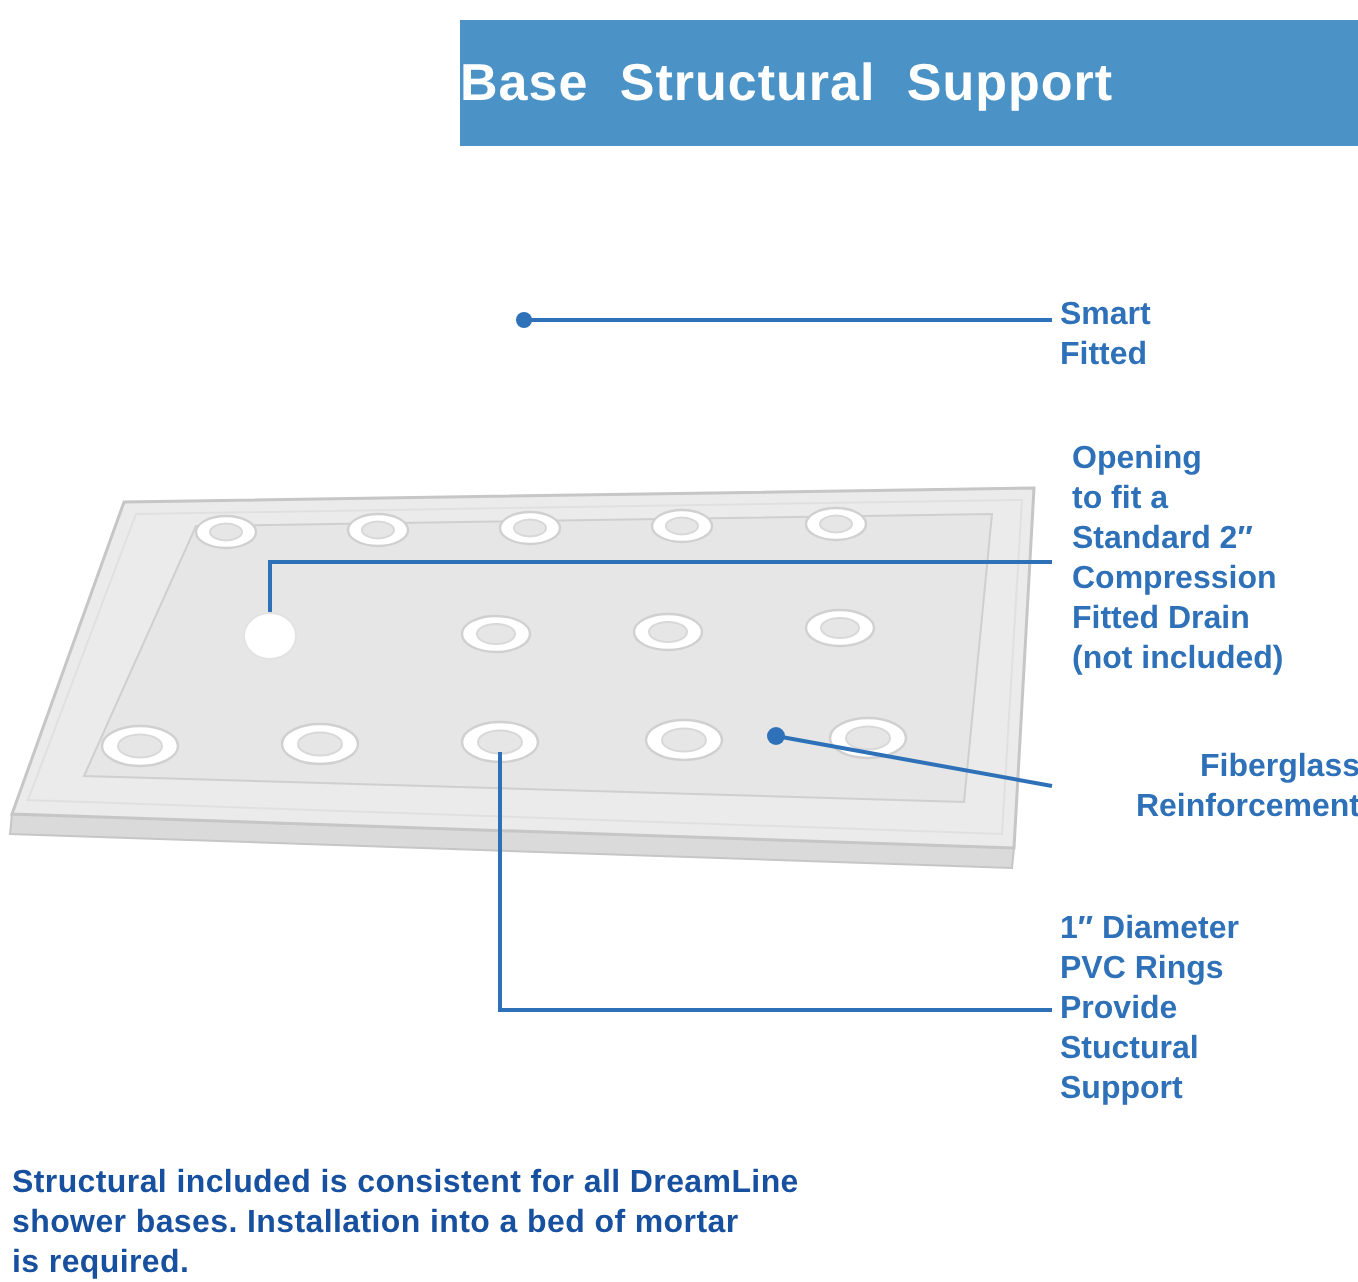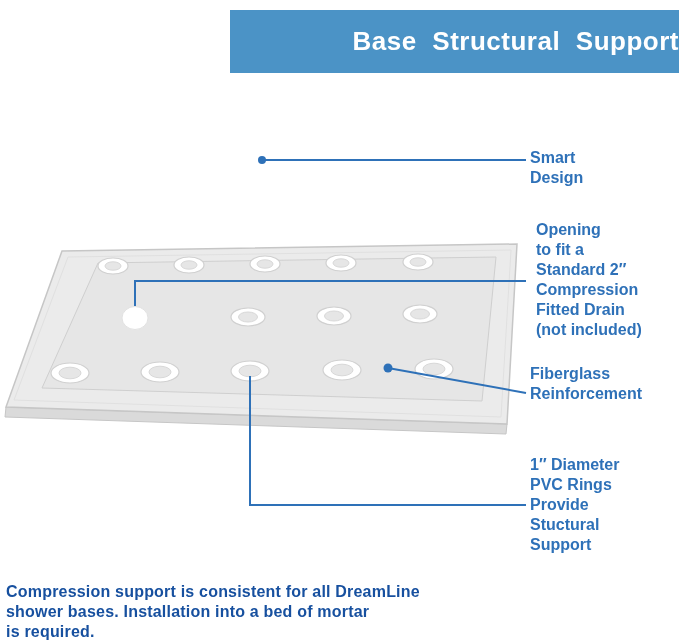--- a/index.html
+++ b/index.html
@@ -4,21 +4,21 @@
 <style>
   html,body{margin:0;padding:0;background:#fff;}
   .canvas{
     position:relative;width:679px;height:641px;overflow:hidden;
     background:var(--background,#ffffff);
     font-family:"Liberation Sans",sans-serif;
   }
   .header-bar{
     position:absolute;left:230px;top:10px;width:449px;height:63px;
     background:var(--header_bg,#4b93c6);
-    display:flex;align-items:center;justify-content:flex-end;
+    display:flex;align-items:center;justify-content:flex-start;
   }
   .header-title{
     color:var(--header_text,#fff);
     font-size:26px;font-weight:bold;letter-spacing:.5px;word-spacing:8px;
     white-space:nowrap;
   }
   svg.scene{position:absolute;left:0;top:0;}
   .tray-wall{fill:#dadada;stroke:#c6c6c6;stroke-width:1;}
   .tray-top{fill:var(--tray_surface,#ebebeb);stroke:var(--tray_edge,#c6c6c6);stroke-width:1.5;}
   .rim-line{fill:none;stroke:#e0e0e0;stroke-width:1;}
@@ -28,21 +28,21 @@
   .drain{fill:#ffffff;stroke:#e2e2e2;stroke-width:1;}
   .cline{stroke:var(--accent,#2e71b8);stroke-width:2;fill:none;}
   .dot{fill:var(--accent,#2e71b8);}
   .callout{
     position:absolute;color:var(--accent,#2e71b8);
     font-size:16px;font-weight:bold;line-height:20px;
     white-space:pre-line;width:150px;
   }
   #callout-smart{left:530px;top:148px;}
   #callout-opening{left:536px;top:220px;}
-  #callout-fiberglass{left:530px;top:364px;}
+  #callout-fiberglass{left:530px;top:374px;text-align:right;}
   #callout-pvc{left:530px;top:455px;}
   .footer-note{
     position:absolute;left:6px;top:582px;width:480px;
     color:var(--footer_text,#17509f);
     font-size:16px;font-weight:bold;line-height:20px;
     white-space:pre-line;letter-spacing:.2px;
   }
 </style>
 </head>
 <body>
@@ -128,35 +128,35 @@
       <polyline class="cline" points="135,306 135,281 526,281"></polyline>
 
       <circle class="dot" cx="388" cy="368" r="4.5"></circle>
       <line class="cline" x1="388" y1="368" x2="526" y2="393"></line>
 
       <polyline class="cline" points="250,376 250,505 526,505"></polyline>
     </g>
   </svg>
 
   <div class="callout" id="callout-smart">Smart
-Design</div>
+Fitted</div>
 
   <div class="callout" id="callout-opening">Opening
 to fit a
 Standard 2″
 Compression
 Fitted Drain
 (not included)</div>
 
   <div class="callout" id="callout-fiberglass">Fiberglass
 Reinforcement</div>
 
   <div class="callout" id="callout-pvc">1″ Diameter
 PVC Rings
 Provide
 Stuctural
 Support</div>
 
-  <div class="footer-note">Compression support is consistent for all DreamLine
+  <div class="footer-note">Structural included is consistent for all DreamLine
 shower bases. Installation into a bed of mortar
 is required.</div>
 
 </div>
 
 </body></html>

